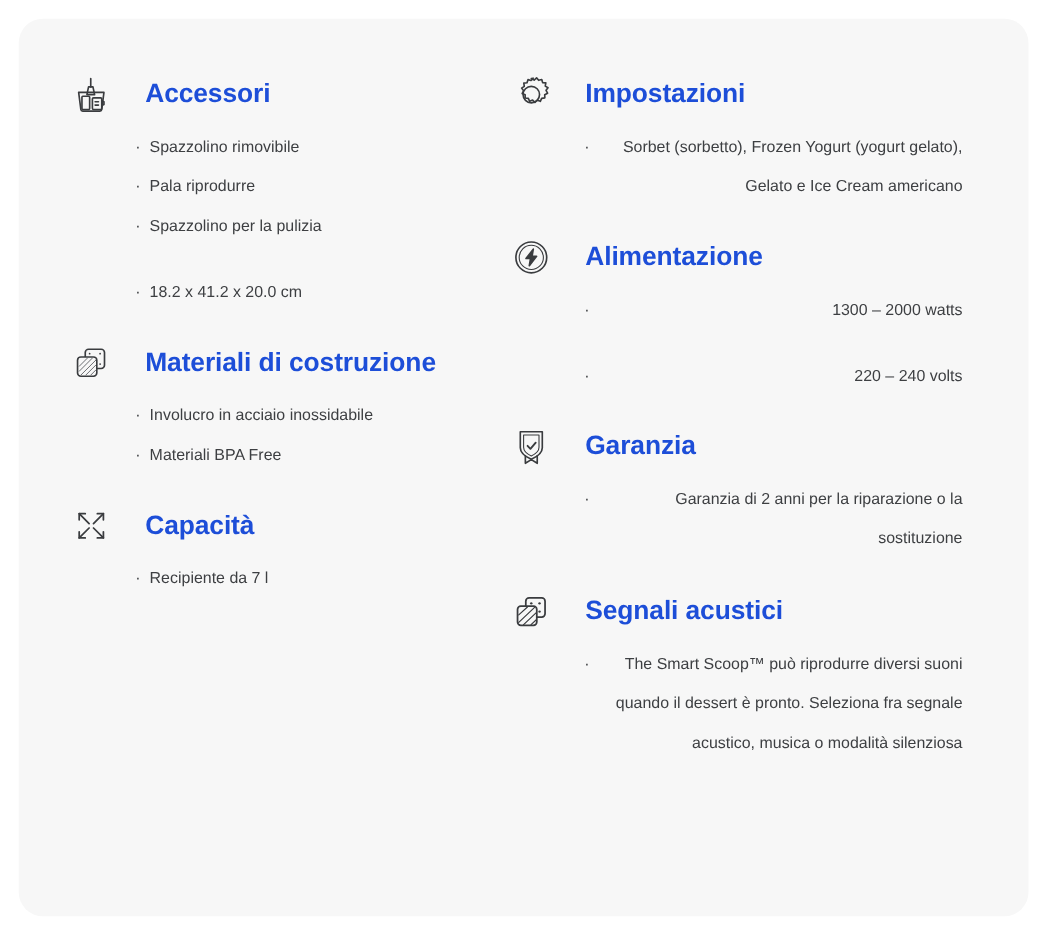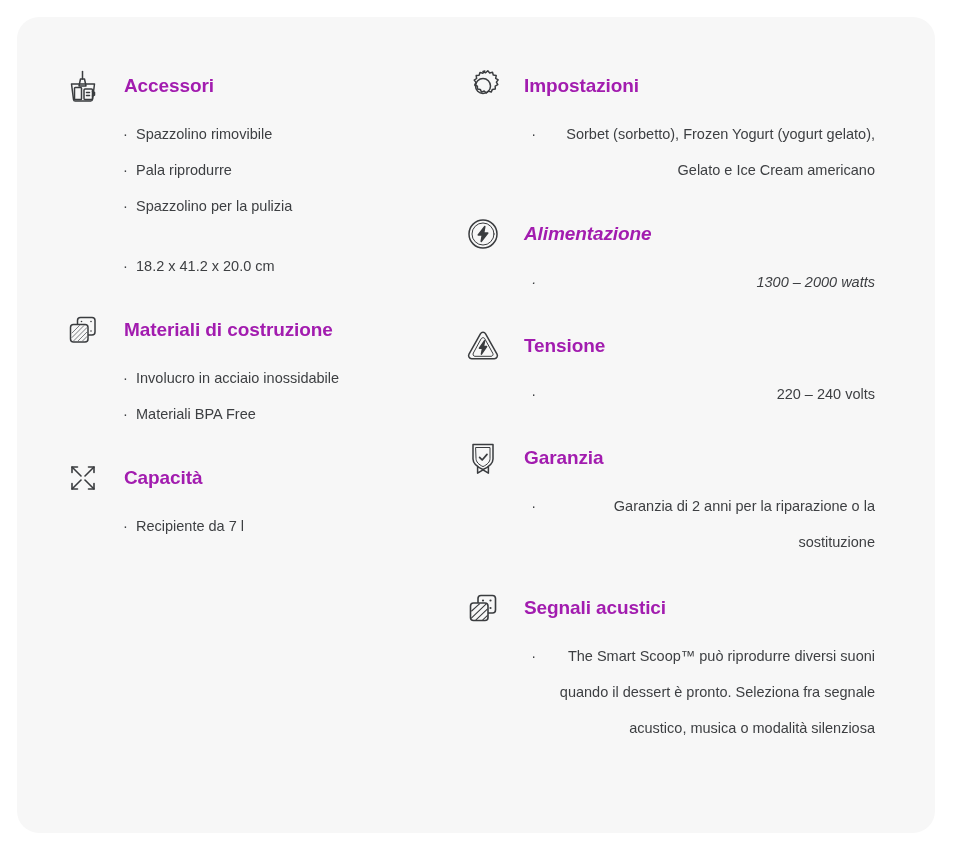--- a/index.html
+++ b/index.html
@@ -58,24 +58,24 @@
     height: 44px;
     flex: 0 0 44px;
     display: flex;
     align-items: center;
     justify-content: center;
   }
   .group-icon svg {
     display: block;
   }
   .group-title {
-    margin-left: 19px;
-    font-size: 19px;
+    margin-left: 27px;
+    font-size: 24px;
     font-weight: bold;
-    color: #a21caf;
+    color: #1d4ed8;
     letter-spacing: -0.1px;
     line-height: 1.2;
   }
   .bullets {
     list-style: none;
     margin: 0;
     padding: 0 0 0 62px;
   }
   .bullet {
     display: flex;
@@ -94,21 +94,21 @@
   }
   .bullet-text {
     flex: 1 1 auto;
   }
   
   .grp-accessori      { margin-top: 0px; }
   .grp-dimensioni     { margin-top: 24px; }
   .grp-materiali      { margin-top: 24px; }
   .grp-capacita       { margin-top: 24px; }
   .grp-impostazioni   { margin-top: 0px; }
-  .grp-alimentazione  { margin-top: 24px; font-style: italic; }
+  .grp-alimentazione  { margin-top: 24px; }
   .grp-tensione       { margin-top: 24px; }
   .grp-garanzia       { margin-top: 24px; }
   .grp-segnali        { margin-top: 26px; }
   .bullets-after { margin-top: 8px; }
   .column.right > * { pointer-events: auto; text-align: right; }
 </style>
 </head>
 <body>
 
 <div class="spec-card">
@@ -249,30 +249,20 @@
       </div>
       <ul class="bullets bullets-after">
         <li class="bullet">
           <span class="bullet-dot">·</span>
           <span class="bullet-text">1300 – 2000 watts</span>
         </li>
       </ul>
     </div>
 
     <div class="spec-group grp-tensione">
-      <div class="group-head">
-        <span class="group-icon">
-          <svg width="36" height="36" viewBox="0 0 36 36" fill="none" stroke="#3a3c3f" stroke-width="1.5" stroke-linecap="round" stroke-linejoin="round">
-            <path d="M15.4 5.8 a3 3 0 0 1 5.2 0 L32 26.2 a3 3 0 0 1 -2.6 4.5 L6.6 30.7 a3 3 0 0 1 -2.6 -4.5 Z"></path>
-            <path d="M16.4 10.4 a2 2 0 0 1 3.2 0 L27.8 25.3 a2 2 0 0 1 -1.7 3 L9.9 28.3 a2 2 0 0 1 -1.7 -3 Z" stroke-width="1"></path>
-            <path d="M19.6 12.8 L14.4 20.2 L17.6 20.2 L16.4 26.2 L21.6 18.6 L18.4 18.6 Z" fill="#3a3c3f"></path>
-          </svg>
-        </span>
-        <span class="group-title">Tensione</span>
-      </div>
       <ul class="bullets bullets-after">
         <li class="bullet">
           <span class="bullet-dot">·</span>
           <span class="bullet-text">220 – 240 volts</span>
         </li>
       </ul>
     </div>
 
     <div class="spec-group grp-garanzia">
       <div class="group-head">

